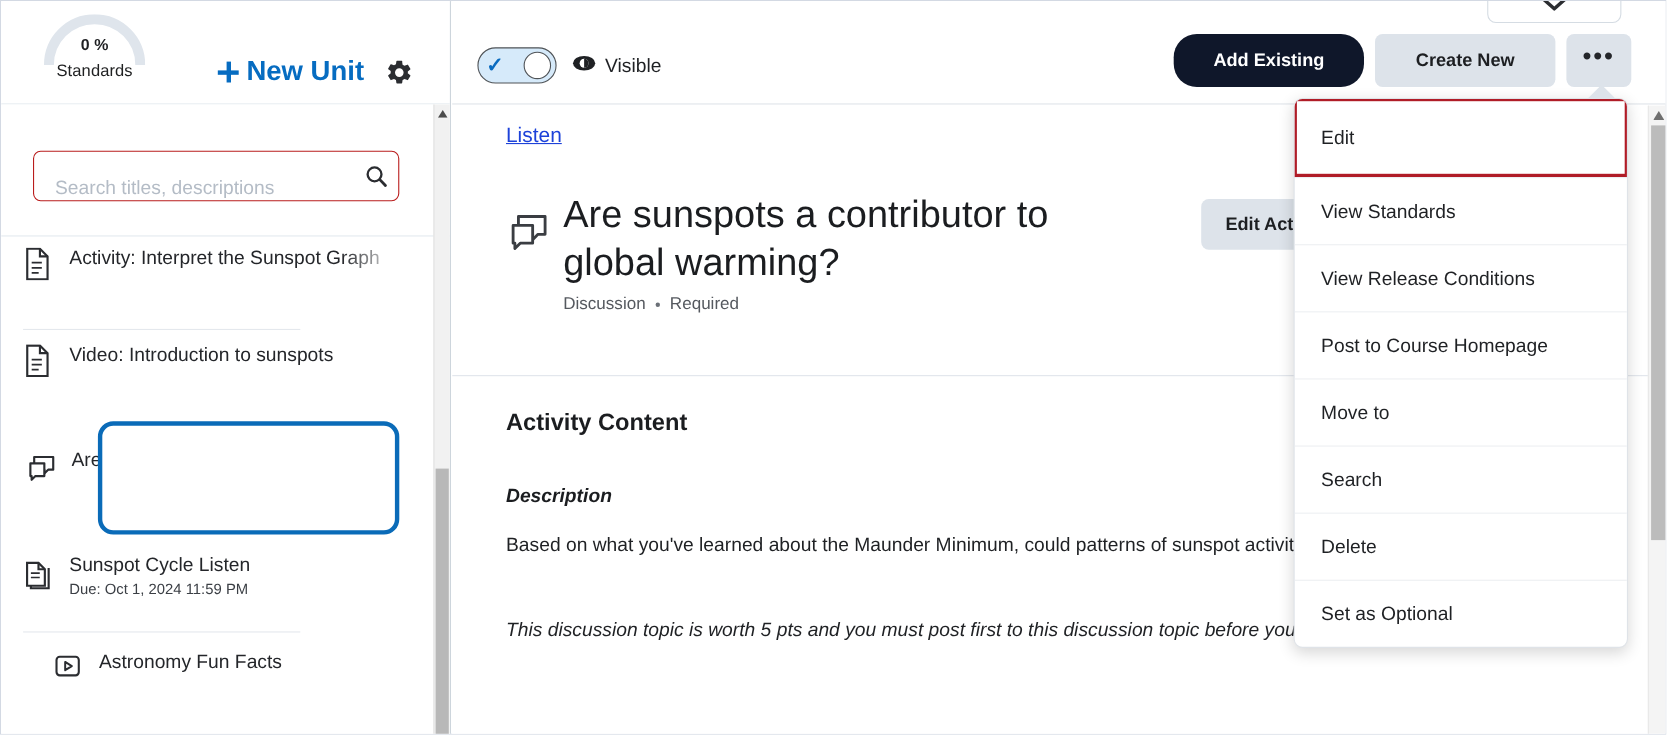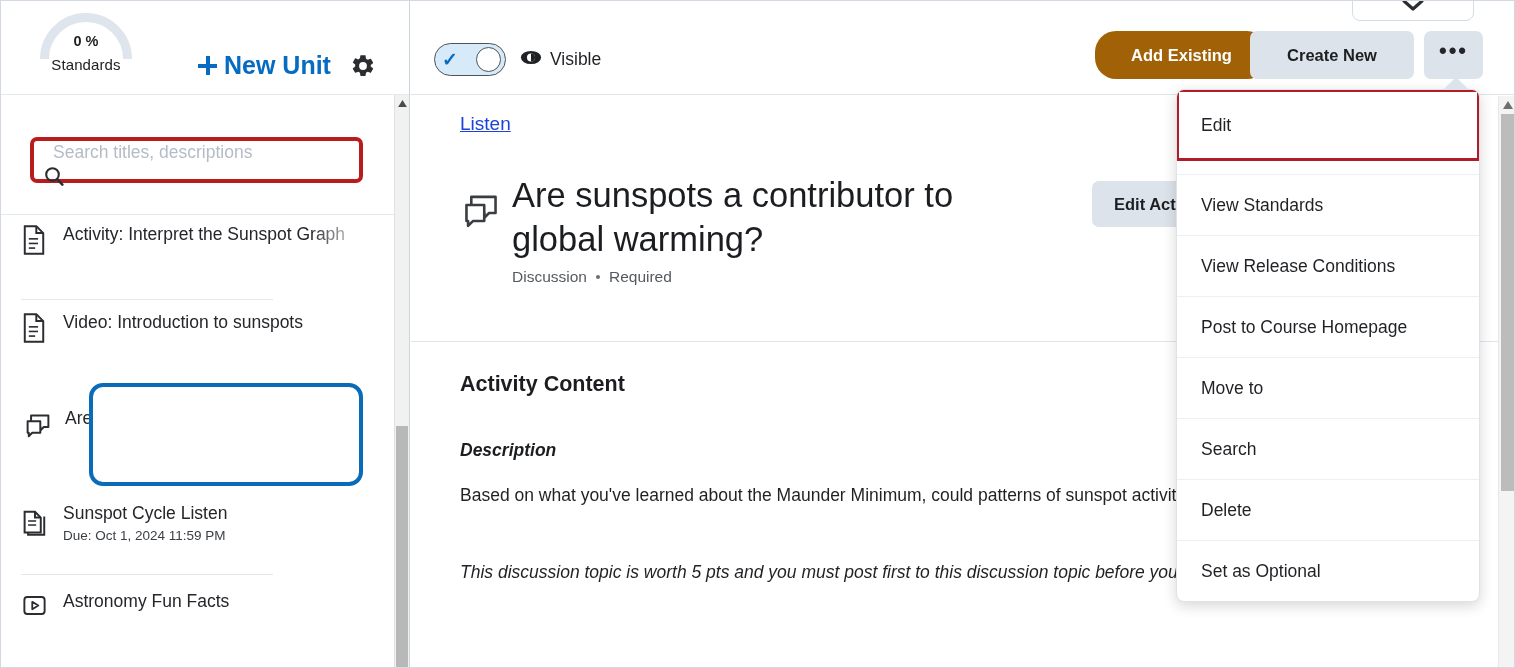--- a/index.html
+++ b/index.html
@@ -116,27 +116,26 @@
     height: 120px;
     border-bottom: 1px solid #e3e9ef;
     box-sizing: border-box;
     background: #fff;
   }
   #search-box {
     position: absolute;
     left: 29px; top: 42px;
     width: 333px;
     height: 46px;
-    border: 4px solid #b91c1c;
+    border: 1px solid #b91c1c;
     border-radius: 7px;
     box-sizing: border-box;
     background: #fff;
     display: flex;
-    align-items: flex-start;
-    flex-direction: column;
+    align-items: flex-end;
   }
   #search-input {
     border: 0;
     outline: none;
     flex: 1;
     margin-left: 17px;
     font-size: 17.5px;
     font-family: "Liberation Sans", sans-serif;
     color: #2a2d31;
     background: transparent;
@@ -322,23 +321,23 @@
     font-size: 16.5px;
     font-weight: bold;
     display: flex;
     align-items: center;
     justify-content: center;
     cursor: pointer;
     box-sizing: border-box;
     user-select: none;
   }
   #btn-add-existing {
-    left: 684px;
+    left: 656px;
     width: 173px;
-    background: #a16207;
+    background: #0f172a;
     color: #ffffff;
     border-radius: 21px;
   }
   #btn-create-new {
     left: 839px;
     width: 164px;
     background: #dde3ea;
     color: #1d1f22;
   }
   #btn-more {
@@ -512,21 +511,21 @@
     font-size: 17.5px;
     color: #1f2124;
     border-top: 1px solid #edeff2;
     cursor: pointer;
     box-sizing: border-box;
   }
   .menu-item:first-child { border-top: none; }
   #menu-item-edit {
     height: 72px;
     border: 3px solid #b01c27;
-    margin: -1px -1px 13px -1px;
+    margin: -1px -1px 0 -1px;
     padding-left: 22px;
     box-sizing: border-box;
   }
 </style>
 </head>
 <body>
 
 <div id="app">
 
   <div id="sidebar">
@@ -623,21 +622,21 @@
           </svg>
         </div>
         <div class="u-body">
           <div class="unit-title">Sunspot Cycle Listen</div>
           <div class="unit-sub">Due: Oct 1, 2024 11:59 PM</div>
           <div class="fade-r" style="height:26px;"></div>
         </div>
       </div>
       <div class="unit-sep" style="top:359px;"></div>
 
-      <div class="unit-item" style="height:84px; padding-top:16px;">
+      <div class="unit-item" style="height:84px; padding-top:16px;margin-left:27px;">
         <div class="u-icon">
           <svg width="27" height="27" viewBox="0 0 24 24" aria-hidden="true">
             <rect x="3" y="4.5" width="18" height="15" rx="2.6" fill="#fff" stroke="#2b2d31" stroke-width="1.7"></rect>
             <path d="M10 8.7l5.4 3.3-5.4 3.3z" fill="none" stroke="#2b2d31" stroke-width="1.6" stroke-linejoin="round"></path>
           </svg>
         </div>
         <div class="u-body">
           <div class="unit-title">Astronomy Fun Facts</div>
         </div>
       </div>

